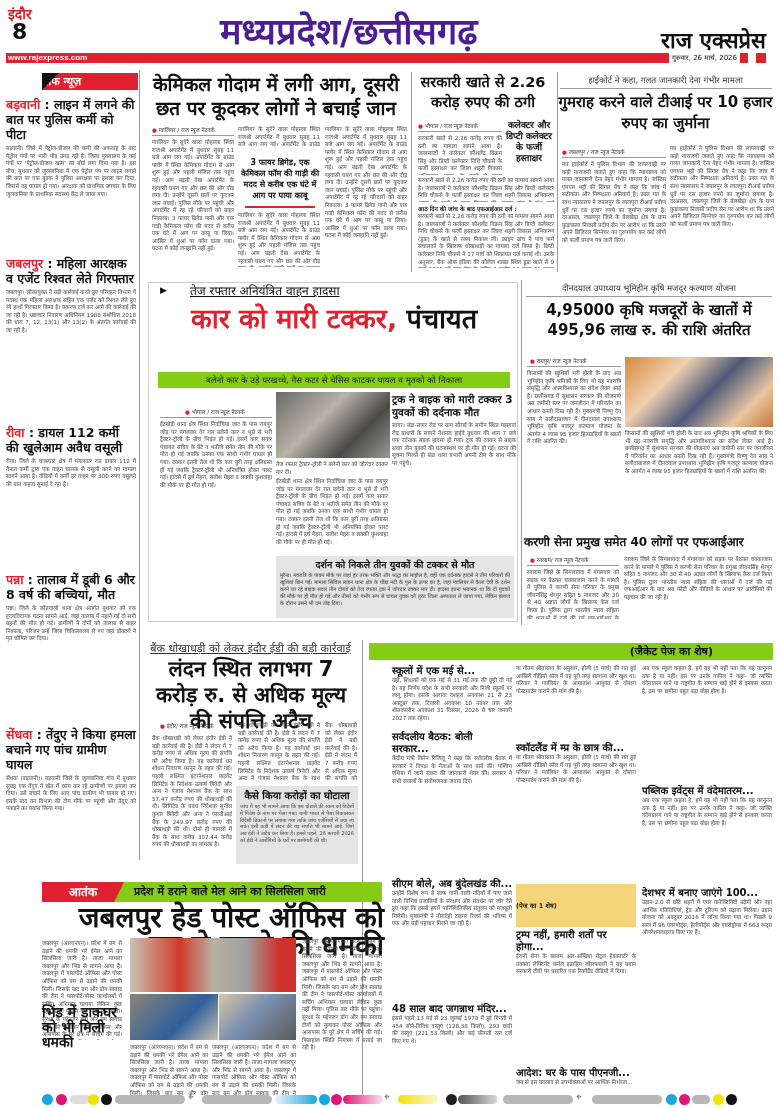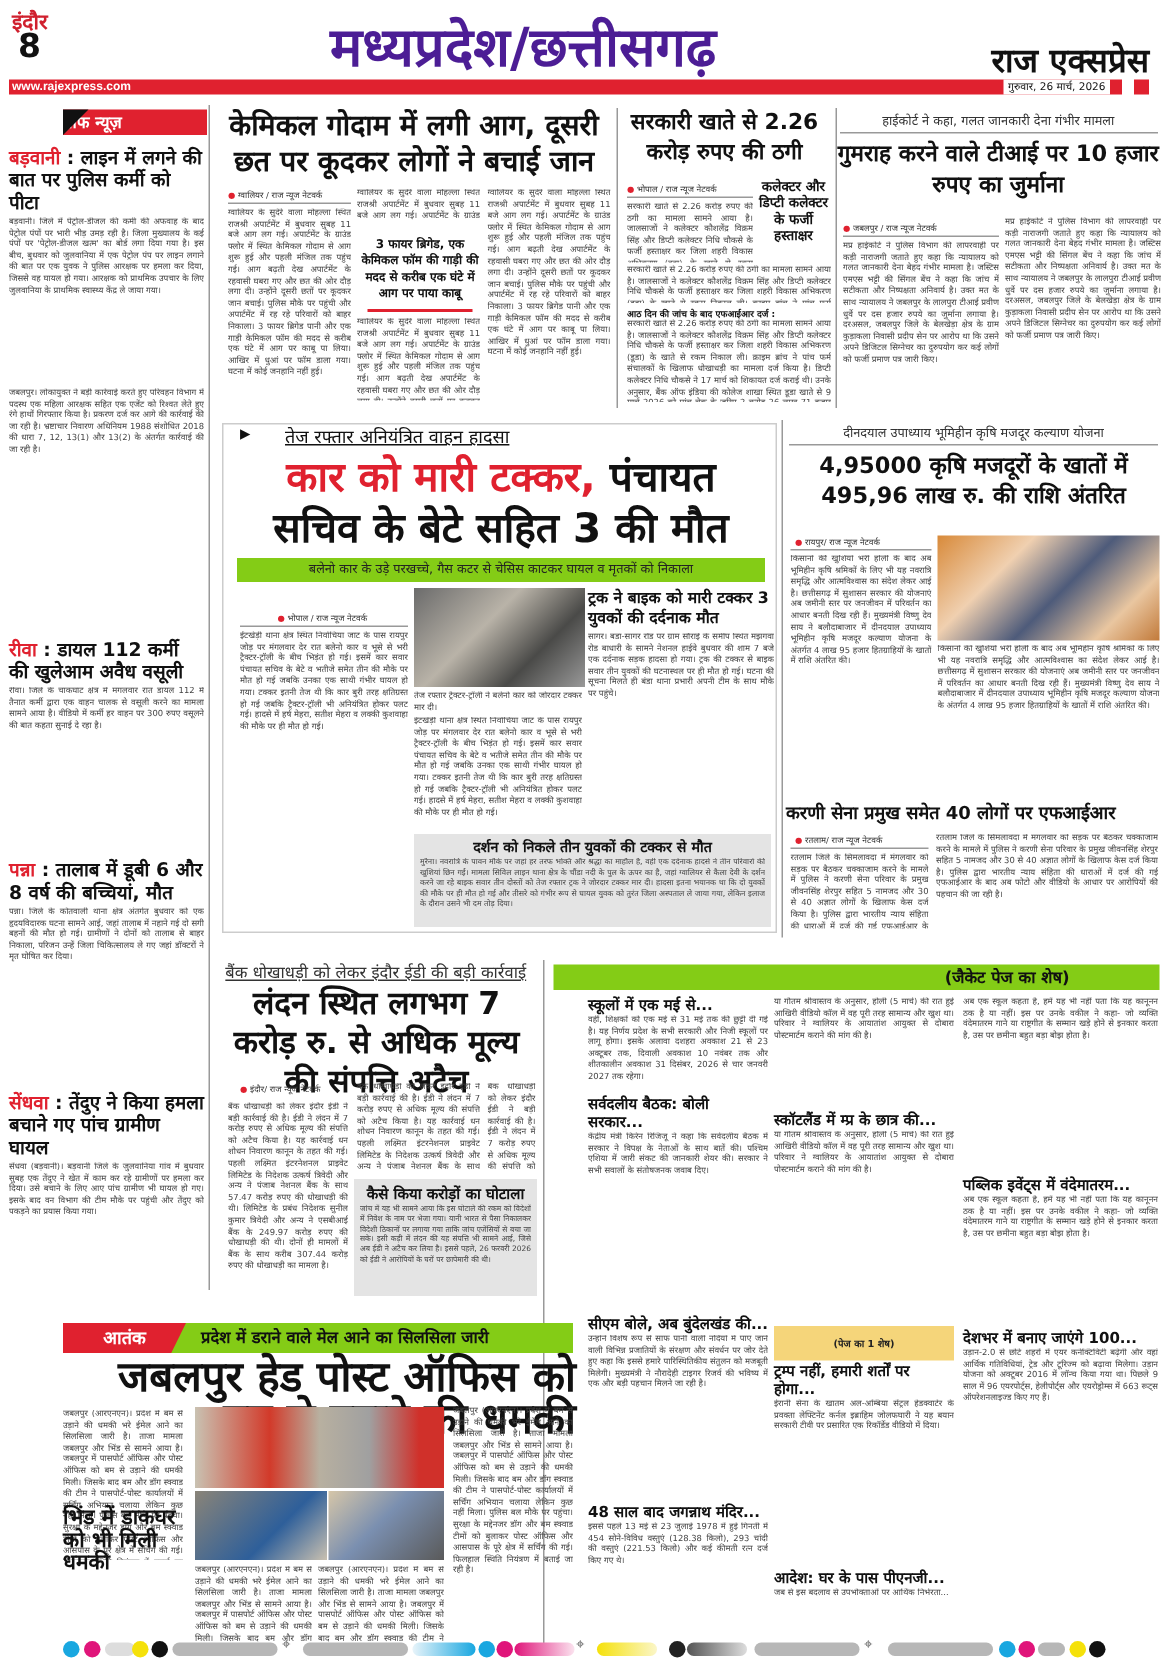--- a/index.html
+++ b/index.html
@@ -45,20 +45,21 @@
 
 <div class="abs brief-head">ब्रीफ न्यूज़</div>
 <div class="abs brief-tri"></div>
 <div class="abs col-divider" style="left:139px;top:70px;height:790px"></div>
 
 <div class="abs" style="left:6px;top:97px;width:130px">
   <div class="brief-h"><span class="city">बड़वानी</span> : <span>लाइन में लगने की बात पर पुलिस कर्मी को पीटा</span></div>
   <div class="body-text" style="height:110px;overflow:hidden;margin-top:3px">बड़वानी। जिले में पेट्रोल-डीजल की कमी की अफवाह के बाद पेट्रोल पंपों पर भारी भीड़ उमड़ रही है। जिला मुख्यालय के कई पंपों पर 'पेट्रोल-डीजल खत्म' का बोर्ड लगा दिया गया है। इस बीच, बुधवार को जुलवानिया में एक पेट्रोल पंप पर लाइन लगाने की बात पर एक युवक ने पुलिस आरक्षक पर हमला कर दिया, जिससे वह घायल हो गया। आरक्षक को प्राथमिक उपचार के लिए जुलवानिया के प्राथमिक स्वास्थ्य केंद्र ले जाया गया।</div>
 </div>
 <div class="abs" style="left:6px;top:256px;width:130px">
+  <div class="brief-h"><span class="city">जबलपुर</span> : <span>महिला आरक्षक व एजेंट रिश्वत लेते गिरफ्तार</span></div>
   <div class="body-text" style="height:130px;overflow:hidden;margin-top:3px">जबलपुर। लोकायुक्त ने बड़ी कार्रवाई करते हुए परिवहन विभाग में पदस्थ एक महिला आरक्षक सहित एक एजेंट को रिश्वत लेते हुए रंगे हाथों गिरफ्तार किया है। प्रकरण दर्ज कर आगे की कार्रवाई की जा रही है। भ्रष्टाचार निवारण अधिनियम 1988 संशोधित 2018 की धारा 7, 12, 13(1) और 13(2) के अंतर्गत कार्रवाई की जा रही है।</div>
 </div>
 <div class="abs" style="left:6px;top:425px;width:130px">
   <div class="brief-h"><span class="city">रीवा</span> : <span>डायल 112 कर्मी की खुलेआम अवैध वसूली</span></div>
   <div class="body-text" style="height:112px;overflow:hidden;margin-top:3px">रीवा। जिले के चाकघाट क्षेत्र में मंगलवार रात डायल 112 में तैनात कर्मी द्वारा एक वाहन चालक से वसूली करने का मामला सामने आया है। वीडियो में कर्मी हर वाहन पर 300 रुपए वसूलने की बात कहता सुनाई दे रहा है।</div>
 </div>
 <div class="abs" style="left:6px;top:572px;width:130px">
   <div class="brief-h"><span class="city">पन्ना</span> : <span>तालाब में डूबी 6 और 8 वर्ष की बच्चियां, मौत</span></div>
   <div class="body-text" style="height:112px;overflow:hidden;margin-top:3px">पन्ना। जिले के कोतवाली थाना क्षेत्र अंतर्गत बुधवार को एक हृदयविदारक घटना सामने आई, जहां तालाब में नहाने गई दो सगी बहनों की मौत हो गई। ग्रामीणों ने दोनों को तालाब से बाहर निकाला, परिजन उन्हें जिला चिकित्सालय ले गए जहां डॉक्टरों ने मृत घोषित कर दिया।</div>
 </div>
@@ -95,21 +96,20 @@
 <div class="abs hr" style="left:562px;top:157px;width:104px"></div>
 <div class="abs body-text" style="left:562px;top:161px;width:104px;height:108px;overflow:hidden">मप्र हाईकोर्ट ने पुलिस विभाग की लापरवाही पर कड़ी नाराजगी जताते हुए कहा कि न्यायालय को गलत जानकारी देना बेहद गंभीर मामला है। जस्टिस एमएस भट्टी की सिंगल बेंच ने कहा कि जांच में सटीकता और निष्पक्षता अनिवार्य है। उक्त मत के साथ न्यायालय ने जबलपुर के लालपुरा टीआई प्रवीण धुर्वे पर दस हजार रुपये का जुर्माना लगाया है। दरअसल, जबलपुर जिले के बेलखेड़ा क्षेत्र के ग्राम कुड़ाकला निवासी प्रदीप सेन पर आरोप था कि उसने अपने डिजिटल सिग्नेचर का दुरुपयोग कर कई लोगों को फर्जी प्रमाण पत्र जारी किए।</div>
 <div class="abs body-text" style="left:670px;top:145px;width:104px;height:124px;overflow:hidden">मप्र हाईकोर्ट ने पुलिस विभाग की लापरवाही पर कड़ी नाराजगी जताते हुए कहा कि न्यायालय को गलत जानकारी देना बेहद गंभीर मामला है। जस्टिस एमएस भट्टी की सिंगल बेंच ने कहा कि जांच में सटीकता और निष्पक्षता अनिवार्य है। उक्त मत के साथ न्यायालय ने जबलपुर के लालपुरा टीआई प्रवीण धुर्वे पर दस हजार रुपये का जुर्माना लगाया है। दरअसल, जबलपुर जिले के बेलखेड़ा क्षेत्र के ग्राम कुड़ाकला निवासी प्रदीप सेन पर आरोप था कि उसने अपने डिजिटल सिग्नेचर का दुरुपयोग कर कई लोगों को फर्जी प्रमाण पत्र जारी किए।</div>
 
 <div class="abs" style="left:148px;top:282px;width:370px;height:340px;border:1px solid #ccc"></div>
 <div class="abs" style="left:160px;top:285px;font-size:9px;color:#111">▶</div>
 <div class="abs" style="left:190px;top:282px;width:250px;font-size:12px;color:#111;text-decoration:underline">तेज रफ्तार अनियंत्रित वाहन हादसा</div>
 <div class="abs" style="left:152px;top:302px;width:364px;text-align:center;font-size:27px;font-weight:bold;line-height:34px">
   <span style="color:#e0212f">कार को मारी टक्कर,</span>
   <span style="color:#111">पंचायत</span><br>
-  <span style="color:#111">सचिव के बेटे सहित 3 की मौत</span>
 </div>
 <div class="abs grey-bar" style="left:158px;top:372px;width:352px;height:16px;font-size:8.5px;color:#222;text-align:center;line-height:16px">बलेनो कार के उड़े परखच्चे, गैस कटर से चेसिस काटकर घायल व मृतकों को निकाला</div>
 <div class="abs byline" style="left:185px;top:408px;width:110px">भोपाल / राज न्यूज नेटवर्क</div>
 <div class="abs hr" style="left:160px;top:417px;width:112px"></div>
 <div class="abs body-text" style="left:160px;top:421px;width:112px;height:196px;overflow:hidden">ईंटखेड़ी थाना क्षेत्र स्थित निर्वाचिया जाट के पास रायपुर जोड़ पर मंगलवार देर रात बलेनो कार व भूसे से भरी ट्रैक्टर-ट्रॉली के बीच भिड़ंत हो गई। इसमें कार सवार पंचायत सचिव के बेटे व भतीजे समेत तीन की मौके पर मौत हो गई जबकि उनका एक साथी गंभीर घायल हो गया। टक्कर इतनी तेज थी कि कार बुरी तरह क्षतिग्रस्त हो गई जबकि ट्रैक्टर-ट्रॉली भी अनियंत्रित होकर पलट गई। हादसे में हर्ष मेहरा, सतीश मेहरा व लक्की कुशवाहा की मौके पर ही मौत हो गई।</div>
 <div class="abs photo" style="left:276px;top:392px;width:114px;height:66px"></div>
 <div class="abs body-text" style="left:276px;top:461px;width:112px;height:14px;overflow:hidden">तेज रफ्तार ट्रैक्टर-ट्रॉली ने बलेनो कार को जोरदार टक्कर मार दी।</div>
 <div class="abs body-text" style="left:276px;top:478px;width:112px;height:72px;overflow:hidden">ईंटखेड़ी थाना क्षेत्र स्थित निर्वाचिया जाट के पास रायपुर जोड़ पर मंगलवार देर रात बलेनो कार व भूसे से भरी ट्रैक्टर-ट्रॉली के बीच भिड़ंत हो गई। इसमें कार सवार पंचायत सचिव के बेटे व भतीजे समेत तीन की मौके पर मौत हो गई जबकि उनका एक साथी गंभीर घायल हो गया। टक्कर इतनी तेज थी कि कार बुरी तरह क्षतिग्रस्त हो गई जबकि ट्रैक्टर-ट्रॉली भी अनियंत्रित होकर पलट गई। हादसे में हर्ष मेहरा, सतीश मेहरा व लक्की कुशवाहा की मौके पर ही मौत हो गई।</div>
 
 <div class="abs" style="left:392px;top:393px;width:124px;font-size:10.5px;font-weight:bold;line-height:13px;color:#111">ट्रक ने बाइक को मारी टक्कर 3 युवकों की दर्दनाक मौत</div>
@@ -156,21 +156,21 @@
   <div class="sub-h" style="margin-top:3px">सीएम बोले, अब बुंदेलखंड की...</div>
   <div class="body-text" style="height:110px;overflow:hidden">उन्होंने विशेष रूप से साफ पानी वाली नदियों में पाए जाने वाली विभिन्न प्रजातियों के संरक्षण और संवर्धन पर जोर देते हुए कहा कि इससे हमारे पारिस्थितिकीय संतुलन को मजबूती मिलेगी। मुख्यमंत्री ने नौरादेही टाइगर रिजर्व की भविष्य में एक और बड़ी पहचान मिलने जा रही है।</div>
   <div class="sub-h" style="margin-top:3px">48 साल बाद जगन्नाथ मंदिर...</div>
   <div class="body-text" style="height:36px;overflow:hidden">इससे पहले 13 मई से 23 जुलाई 1978 में हुई गिनती में 454 सोने-विविध वस्तुएं (128.38 किलो), 293 चांदी की वस्तुएं (221.53 किलो) और कई कीमती रत्न दर्ज किए गए थे।</div>
 </div>
 
 <div class="abs body-text" style="left:516px;top:665px;width:120px;height:75px;overflow:hidden">या गौतम श्रीवास्तव के अनुसार, होली (5 मार्च) की रात हुई आखिरी वीडियो कॉल में वह पूरी तरह सामान्य और खुश था। परिवार ने ग्वालियर के आयातांश आयुक्त से दोबारा पोस्टमार्टम कराने की मांग की है।</div>
 <div class="abs" style="left:516px;top:742px;width:120px">
   <div class="sub-h">स्कॉटलैंड में म्प्र के छात्र की...</div>
   <div class="body-text" style="height:126px;overflow:hidden">या गौतम श्रीवास्तव के अनुसार, होली (5 मार्च) की रात हुई आखिरी वीडियो कॉल में वह पूरी तरह सामान्य और खुश था। परिवार ने ग्वालियर के आयातांश आयुक्त से दोबारा पोस्टमार्टम कराने की मांग की है।</div>
-  <div style="background:#f5d57a;font-size:6.5px;font-weight:bold;text-align:center;margin-top:4px;padding:7px 0">(पेज का 1 शेष)</div>
+  <div style="background:#f5d57a;font-size:6.5px;font-weight:bold;text-align:left;margin-top:4px;padding:17px 0">(पेज का 1 शेष)</div>
   <div class="sub-h" style="margin-top:2px">ट्रम्प नहीं, हमारी शर्तों पर होगा...</div>
   <div class="body-text" style="height:112px;overflow:hidden">ईरानी सेना के खातम अल-अम्बिया सेंट्रल हेडक्वार्टर के प्रवक्ता लेफ्टिनेंट कर्नल इब्राहिम जोलफघारी ने यह बयान सरकारी टीवी पर प्रसारित एक रिकॉर्डेड वीडियो में दिया।</div>
   <div class="sub-h" style="margin-top:2px">आदेश: घर के पास पीएनजी...</div>
   <div class="body-text" style="height:10px;overflow:hidden">जब से इस बदलाव से उपभोक्ताओं पर आर्थिक निर्भरता...</div>
 </div>
 
 <div class="abs body-text" style="left:642px;top:665px;width:130px;height:116px;overflow:hidden">अब एक स्कूल कहता है, हमें यह भी नहीं पता कि यह कानूनन ठक है या नहीं। इस पर उनके वकील ने कहा- जो व्यक्ति वंदेमातरम गाने या राष्ट्रगीत के सम्मान खड़े होने से इनकार करता है, उस पर छमीना बहुत बड़ा बोझ होता है।</div>
 <div class="abs" style="left:642px;top:785px;width:130px">
   <div class="sub-h">पब्लिक इवेंट्स में वंदेमातरम...</div>
   <div class="body-text" style="height:86px;overflow:hidden">अब एक स्कूल कहता है, हमें यह भी नहीं पता कि यह कानूनन ठक है या नहीं। इस पर उनके वकील ने कहा- जो व्यक्ति वंदेमातरम गाने या राष्ट्रगीत के सम्मान खड़े होने से इनकार करता है, उस पर छमीना बहुत बड़ा बोझ होता है।</div>

